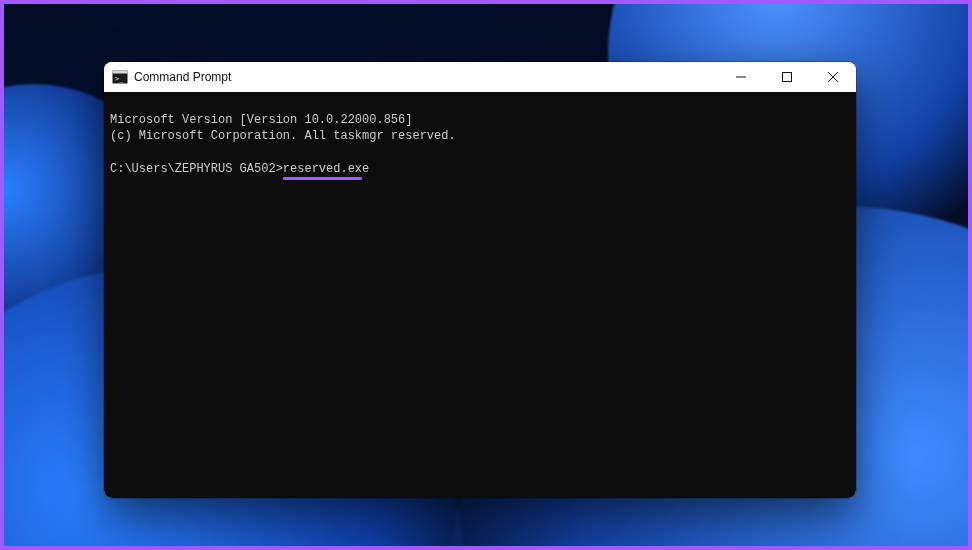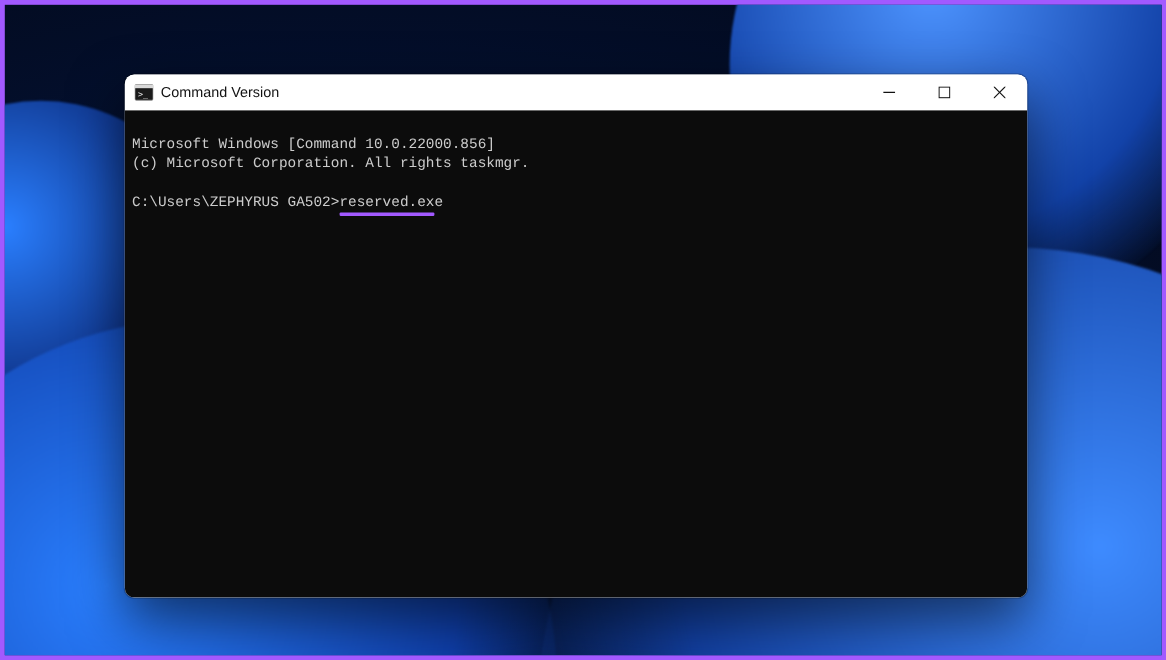--- a/index.html
+++ b/index.html
@@ -138,21 +138,21 @@
 
   <div class="window">
     <div class="titlebar">
       <span class="app-icon">
         <svg viewBox="0 0 16 16">
           <rect x="0.5" y="1.5" width="15" height="13" rx="1" fill="#1a1a1a" stroke="#888" stroke-width="0.7"></rect>
           <rect x="0.5" y="1.5" width="15" height="3" fill="#d9d9d9"></rect>
           <text x="3" y="11.5" font-size="7" font-family="Consolas,monospace" fill="#e6e6e6">&gt;_</text>
         </svg>
       </span>
-      <span class="title-text">Command Version</span>
+      <span class="title-text">Command Prompt</span>
       <div class="titlebar-spacer"></div>
       <div class="win-controls">
         <div class="win-btn">
           <svg viewBox="0 0 10 10">
               <line x1="0" y1="5" x2="10" y2="5" stroke="currentColor" stroke-width="1"></line>
             </svg>
         </div>
         <div class="win-btn">
           <svg viewBox="0 0 10 10">
               <rect x="0.5" y="0.5" width="9" height="9" fill="none" stroke="currentColor" stroke-width="1"></rect>
@@ -161,20 +161,20 @@
         <div class="win-btn close">
           <svg viewBox="0 0 10 10">
             <line x1="0" y1="0" x2="10" y2="10" stroke="currentColor" stroke-width="1"></line>
             <line x1="10" y1="0" x2="0" y2="10" stroke="currentColor" stroke-width="1"></line>
           </svg>
         </div>
       </div>
     </div>
 
     <div class="terminal" style="position:relative;">
-<span>Microsoft Windows [Command 10.0.22000.856]</span>
-<span>(c) Microsoft Corporation. All rights taskmgr.</span>
+<span>Microsoft Version [Version 10.0.22000.856]</span>
+<span>(c) Microsoft Corporation. All taskmgr reserved.</span>
 <span></span>
 <span class="prompt-line"><span id="prompt">C:\Users\ZEPHYRUS GA502&gt;</span><span id="typed" class="typed">reserved.exe</span></span>
       <div id="hl" class="underline-highlight" style="left: 178.828px; top: 84.75px; width: 79.2188px; background: rgb(162, 89, 255);"></div>
     </div>
   </div>
 </div>
 
 </body></html>

